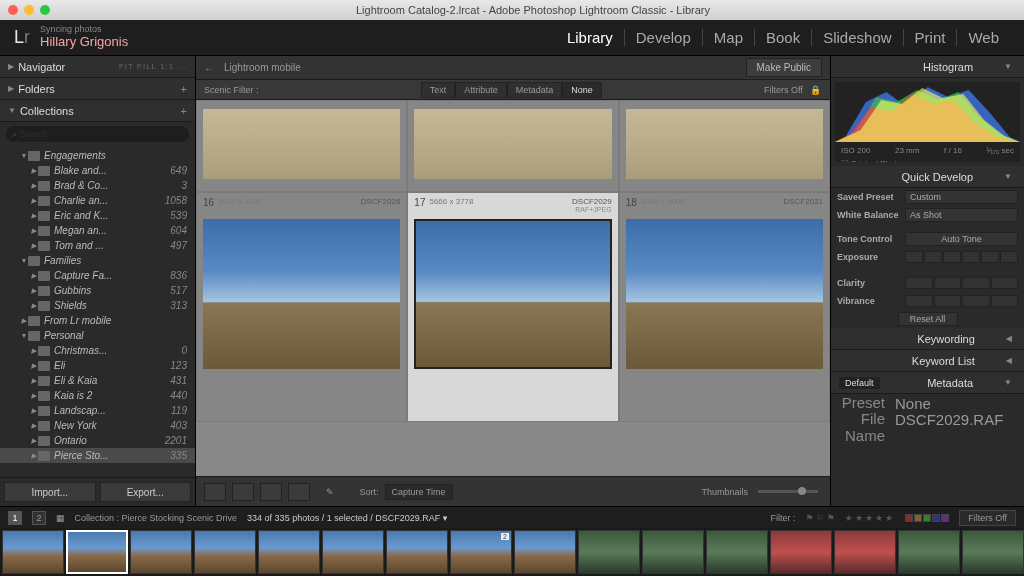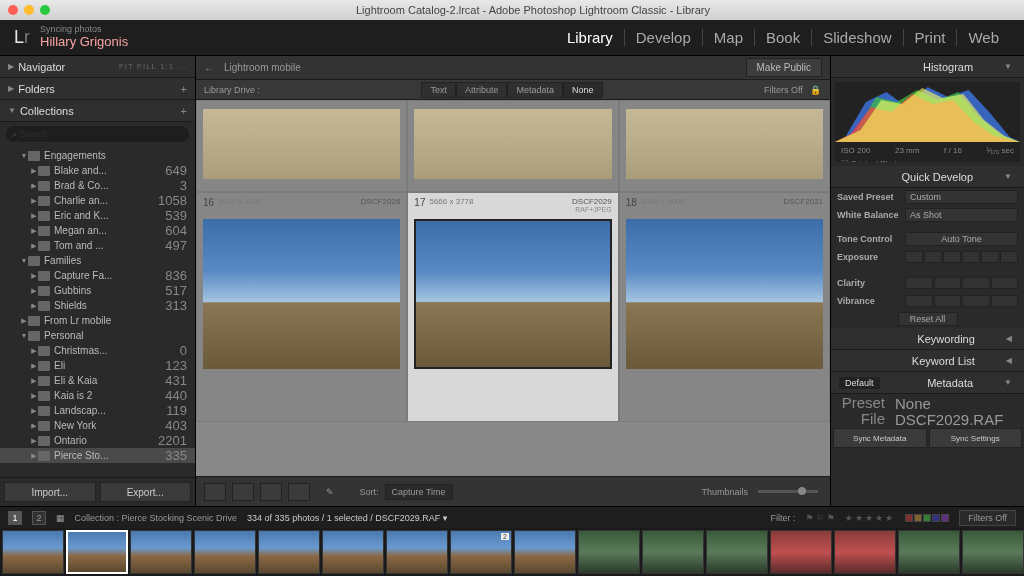--- a/index.html
+++ b/index.html
@@ -22,26 +22,26 @@
 .panel { background:#2a2a2a; display:flex; flex-direction:column; }
 .panel.left { width:196px; border-right:1px solid #000; }
 .panel.right { width:194px; border-left:1px solid #000; }
 .phead { height:22px; display:flex; align-items:center; padding:0 8px; background:#2f2f2f; border-bottom:1px solid #1a1a1a; font-size:11px; color:#ddd; }
 .phead .arrow { margin-right:4px; font-size:8px; color:#888; }
 .phead.r { justify-content:flex-end;gap:27px; }
 .phead .plus { margin-left:auto; color:#888; }
 .phead .sub { margin-left:auto; font-size:8px; color:#666; letter-spacing:1px; }
 .search { margin:4px 6px; height:16px; background:#1e1e1e; border-radius:8px; display:flex; align-items:center; padding:0 6px; color:#555; font-size:9px; }
 .tree { flex:1; overflow:hidden; padding:2px 0; }
-.tnode { display:flex; align-items:center; height:15px; padding:0 8px 0 0; font-size:10px; color:#bbb; }
+.tnode { display:flex; align-items:center; height:15px; padding:0 8px 0 0; font-size:10px; color:#bbb;font-style:italic; }
 .tnode .ind { display:inline-block; }
 .tnode .tri { width:8px; font-size:7px; color:#888; text-align:center; }
 .tnode .ico { width:12px; height:10px; background:#666; margin-right:4px; border-radius:1px; }
 .tnode .lbl { flex:1; white-space:nowrap; overflow:hidden; text-overflow:ellipsis; }
-.tnode .cnt { color:#888; font-size:13px; }
+.tnode .cnt { color:#888; font-size:10px; }
 .tnode.sel { background:#4a4a4a; }
 .btnrow { display:flex; gap:4px; padding:4px; border-top:1px solid #1a1a1a; }
 .btn { flex:1; height:20px; background:#3a3a3a; border:1px solid #222; color:#ccc; font-size:10px; display:flex; align-items:center; justify-content:center; cursor:pointer; }
 .center { flex:1; background:#4d4d4d; display:flex; flex-direction:column; }
 .breadcrumb { height:24px; background:#333; display:flex; align-items:center; padding:0 8px; font-size:10px; color:#999; border-bottom:1px solid #1a1a1a; }
 .breadcrumb .mp { margin-left:auto; background:#3d3d3d; padding:3px 10px; border:1px solid #222; color:#bbb; }
 .filterbar { height:20px; background:#383838; display:flex; align-items:center; padding:0 8px; font-size:9px; color:#999; gap:2px; border-bottom:1px solid #1a1a1a; }
 .filterbar .tab { padding:2px 8px; background:#303030; border:1px solid #222; }
 .filterbar .tab.active { background:#2a2a2a; color:#ddd; }
 .filterbar .sp { flex:1; }
@@ -293,21 +293,21 @@
     </div>
   </div>
 
   <div class="center">
     <div class="breadcrumb">
       <span style="margin-right:10px">←</span>
       <span>Lightroom mobile</span>
       <span class="mp">Make Public</span>
     </div>
     <div class="filterbar">
-      <span>Library Drive :</span>
+      <span>Scenic Filter :</span>
       <span class="sp"></span>
       <span id="ftabs"><span class="tab">Text</span><span class="tab">Attribute</span><span class="tab">Metadata</span><span class="tab active">None</span></span>
       <span class="sp"></span>
       <span>Filters Off</span>
       <span style="margin-left:6px;color:#aa8833">🔒</span>
     </div>
     <div class="grid">
       <div class="gridrow" style="height:92px">
         <div class="cell">
             <div class="thumb crop"></div>
@@ -442,24 +442,20 @@
         <span class="arrow" style="margin-left:4px">▼</span>
       </div>
     <div class="meta-row">
         <span class="lbl">Preset</span>
         <span class="val">None</span>
       </div>
     <div class="meta-row">
         <span class="lbl">File Name</span>
         <span class="val">DSCF2029.RAF</span>
       </div>
-    <div class="syncrow">
-      <div class="btn">Sync Metadata</div>
-      <div class="btn">Sync Settings</div>
-    </div>
   </div>
 </div>
 
 <div class="statusbar">
   <span class="pg" style="background:#555;color:#fff">1</span>
   <span class="pg">2</span>
   <span>▦</span>
   <span>Collection : Pierce Stocking Scenic Drive</span>
   <span style="color:#ccc">334 of 335 photos / 1 selected / DSCF2029.RAF ▾</span>
   <span style="flex:1"></span>

